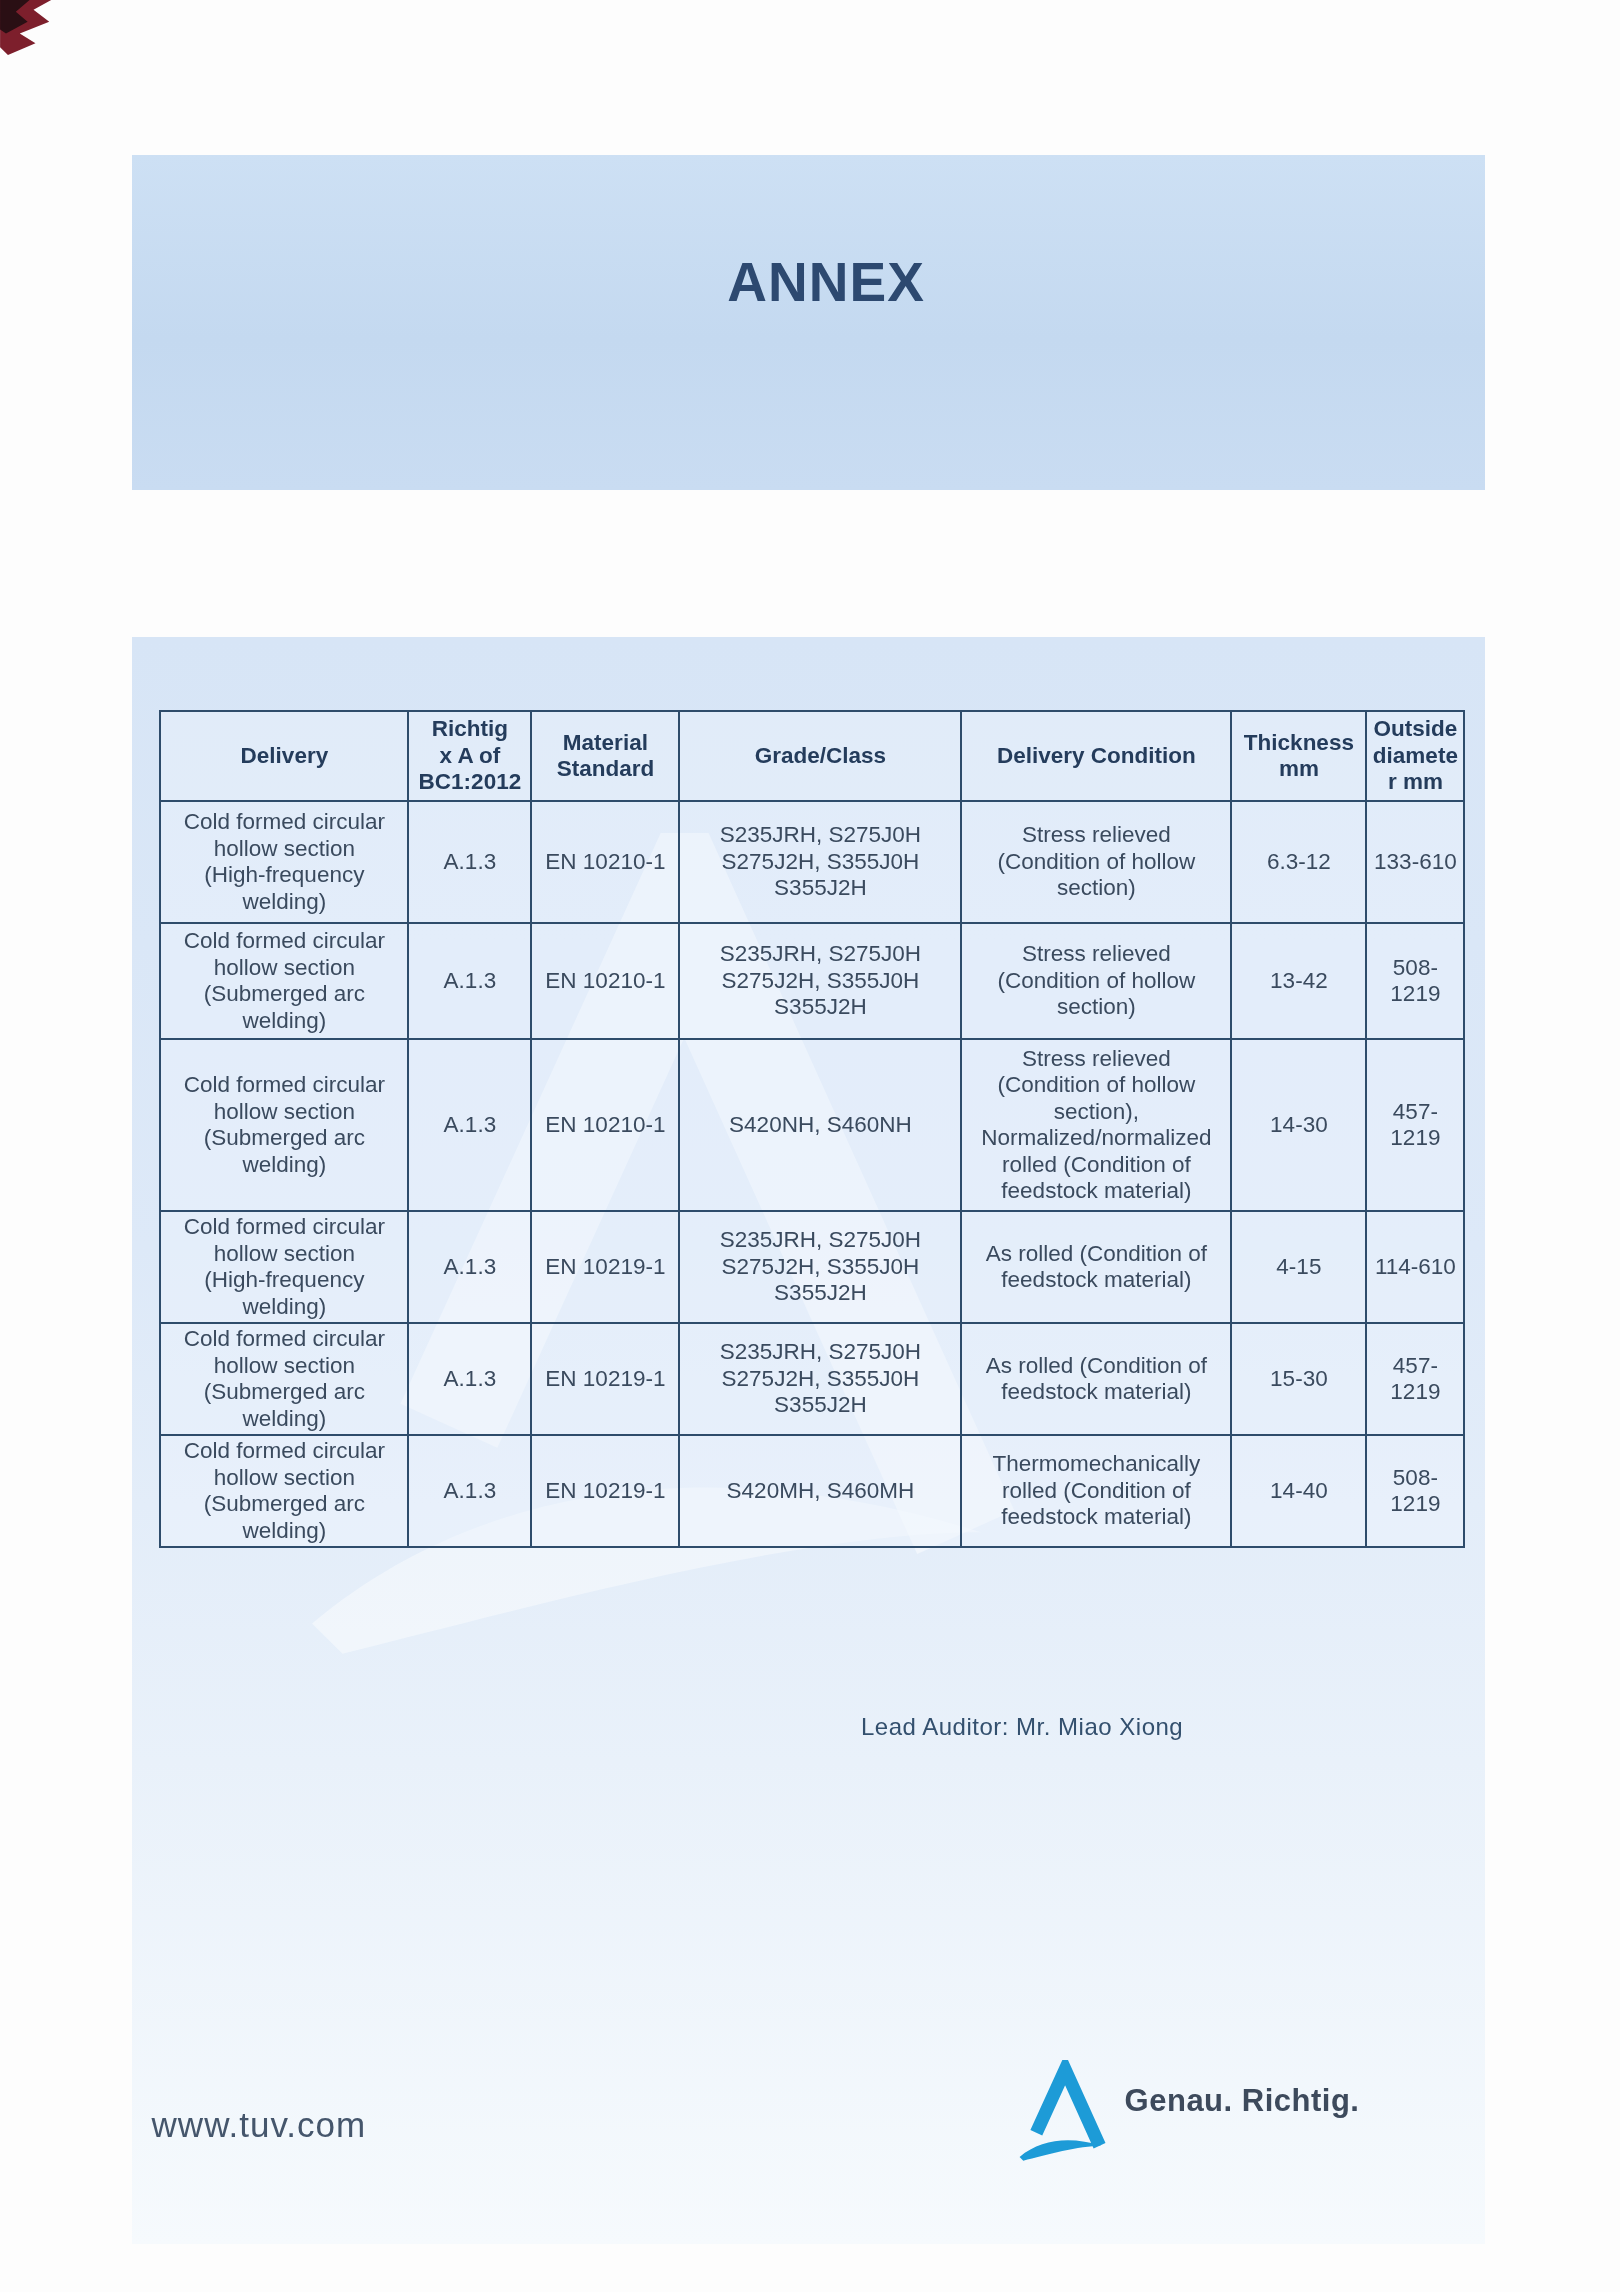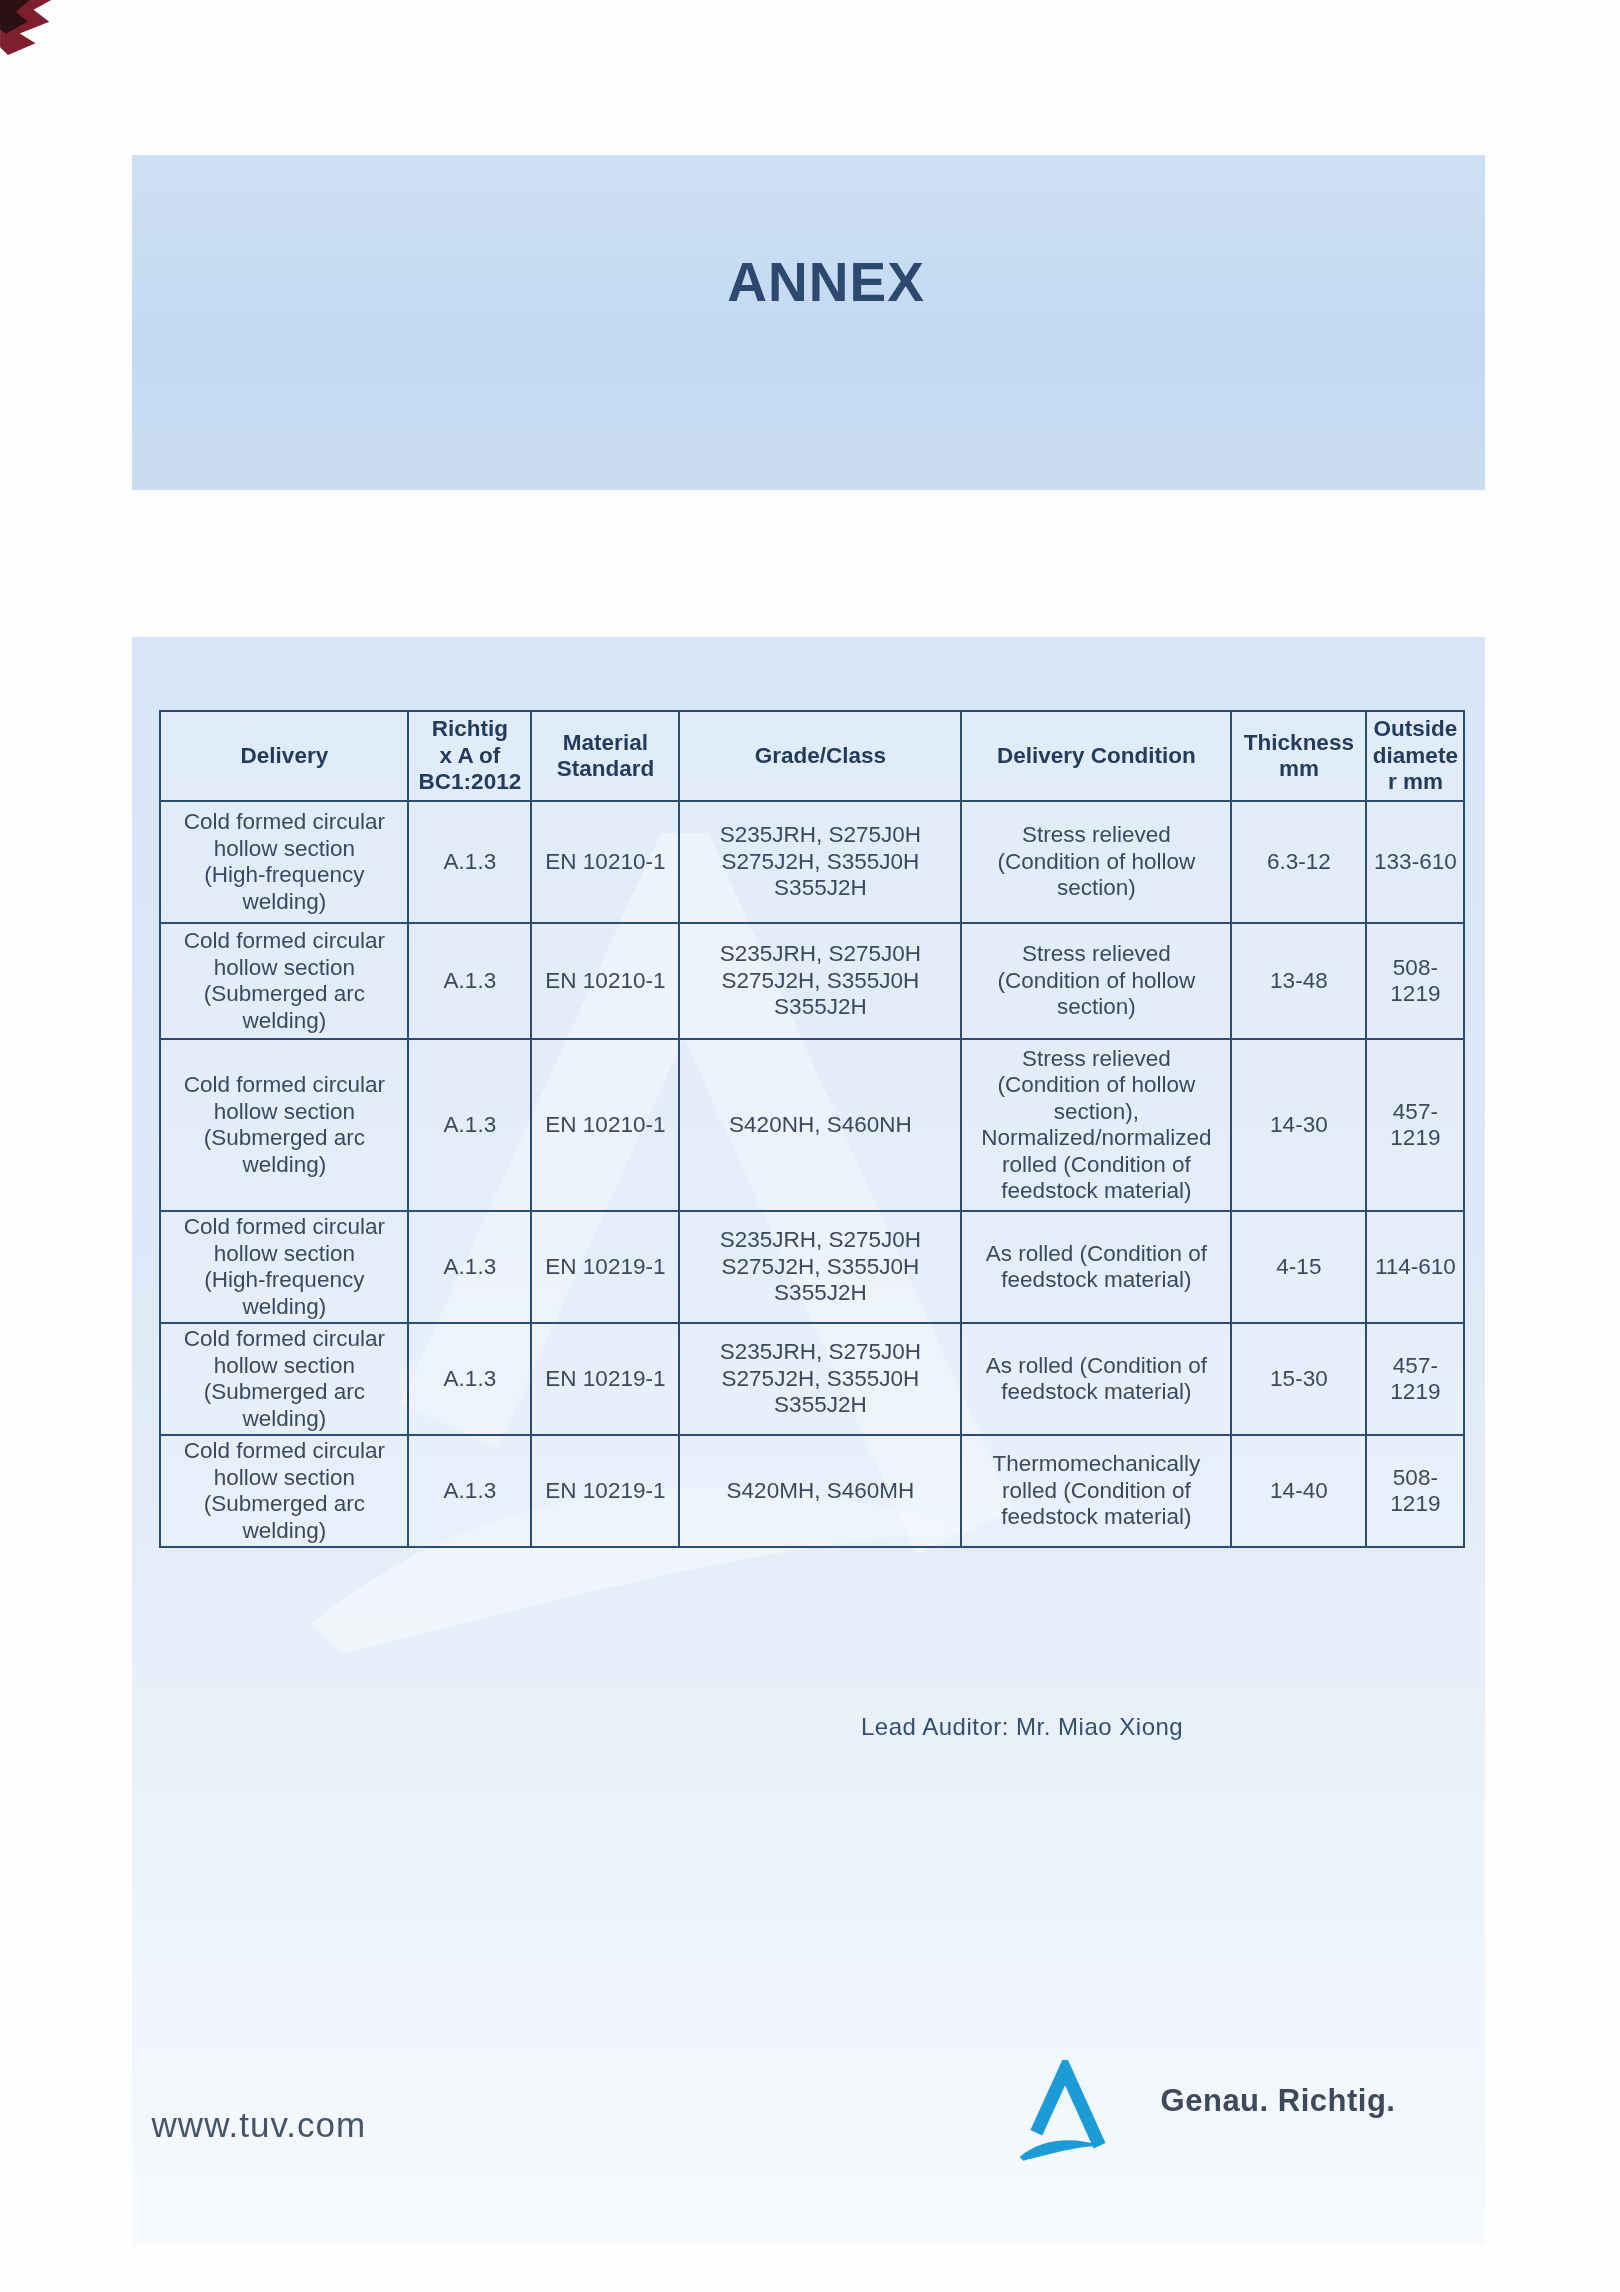--- a/index.html
+++ b/index.html
@@ -72,21 +72,21 @@
     font-size:35px; color:#45566c; letter-spacing:1px;
   }
   .brand {
     position:absolute; left:882px; top:1423px; z-index:2;
     display:flex; align-items:flex-start; gap:17.6px;
   }
   .brand-text { padding-top:13.7px; }
   .brand-name { font-size:46px; color:#3d4a5c; line-height:49px; white-space:nowrap; }
   .brand-name .b { font-weight:bold; }
   .brand-name sup { font-size:19.6px; vertical-align:super; }
-  .brand-tagline { font-size:31px; font-weight:bold; color:#3d4a5c; margin-top:9.8px; letter-spacing:0.5px;margin-left:36px; }
+  .brand-tagline { font-size:31px; font-weight:bold; color:#3d4a5c; margin-top:9.8px; letter-spacing:0.5px; }
 </style>
 </head>
 <body>
 
 <div class="corner-artifact">
   <svg width="69" height="59" viewBox="0 0 70 60">
     <path d="M0 0 L52 0 L34 10 L50 22 L20 34 L36 44 L8 56 L0 48 Z" fill="#7d1f2c"></path>
     <path d="M0 0 L30 0 L16 12 L28 22 L6 34 L0 30 Z" fill="#2a0f14"></path>
   </svg>
 </div>
@@ -158,21 +158,21 @@
 (Submerged arc
 welding)</td>
           <td>A.1.3</td>
           <td>EN 10210-1</td>
           <td>S235JRH, S275J0H
 S275J2H, S355J0H
 S355J2H</td>
           <td>Stress relieved
 (Condition of hollow
 section)</td>
-          <td>13-48</td>
+          <td>13-42</td>
           <td>508-
 1219</td>
         </tr>
         <tr class="r2">
           <td>Cold formed circular
 hollow section
 (Submerged arc
 welding)</td>
           <td>A.1.3</td>
           <td>EN 10210-1</td>

